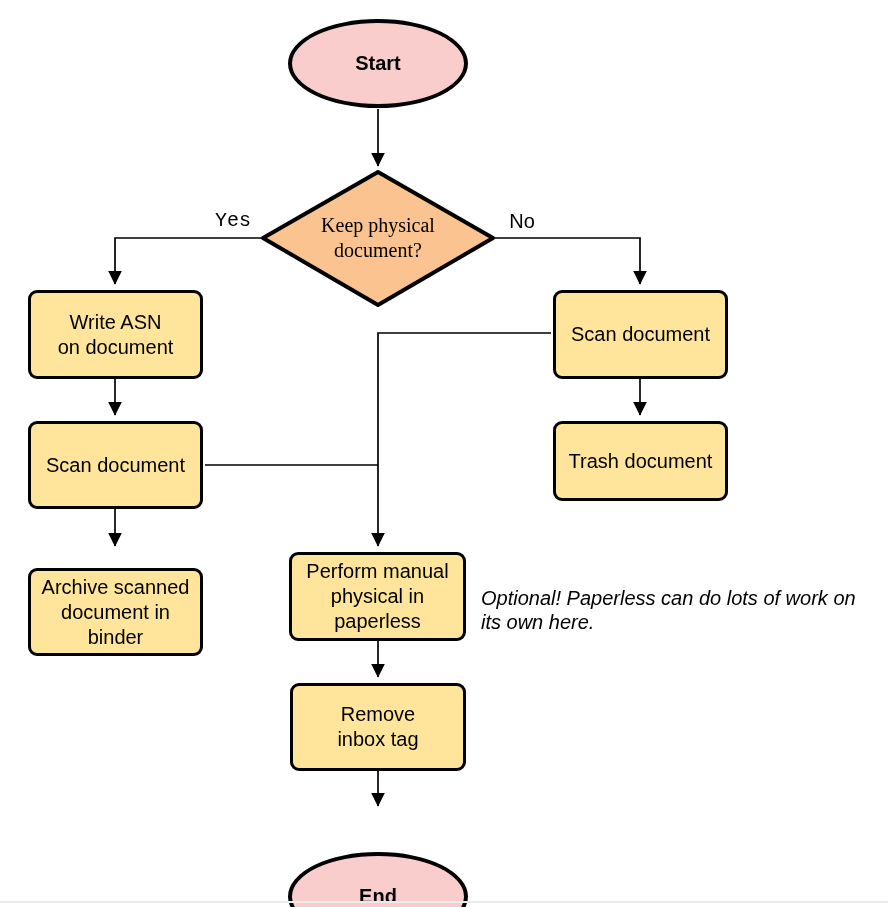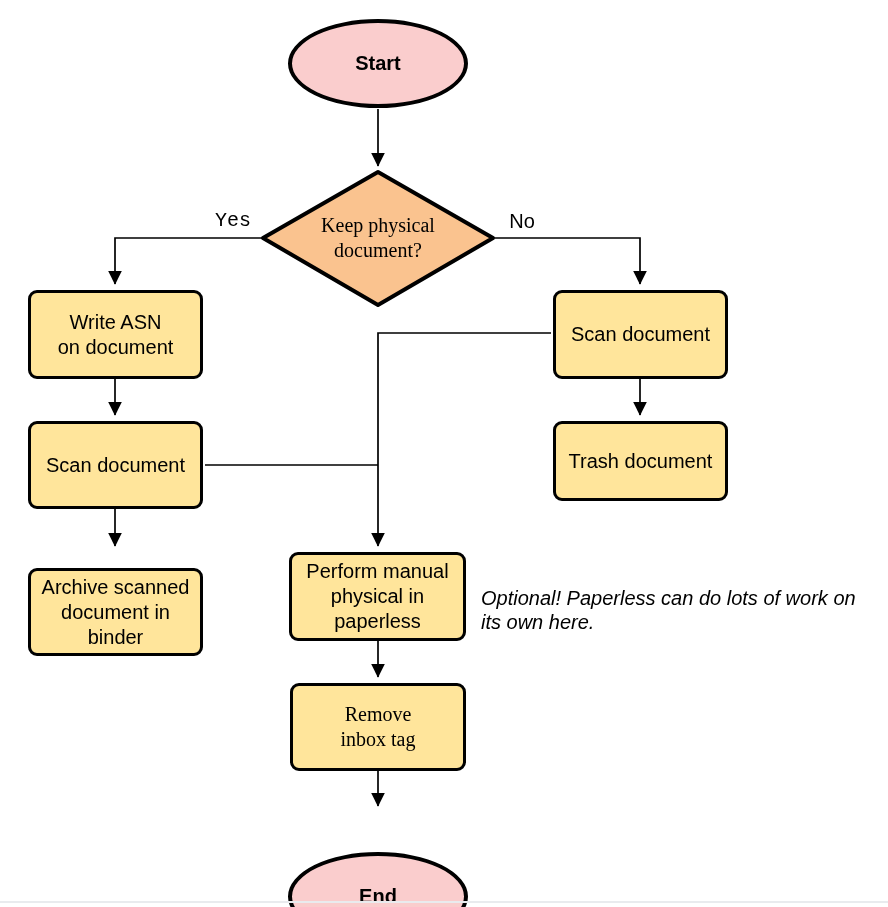--- a/index.html
+++ b/index.html
@@ -125,21 +125,21 @@
 binder</div>
 
   <div class="node process" style="left:553px; top:290px; width:175px; height:89px;">Scan document</div>
 
   <div class="node process" style="left:553px; top:421px; width:175px; height:80px;">Trash document</div>
 
   <div class="node process" style="left:289px; top:552px; width:177px; height:89px;">Perform manual
 physical in
 paperless</div>
 
-  <div class="node process" style="left:290px; top:683px; width:176px; height:88px;font-family:Liberation Serif, serif;">Remove
+  <div class="node process" style="left:290px; top:683px; width:176px; height:88px;">Remove
 inbox tag</div>
 
   <div class="edge-label" style="left:208px; top:210px; width:50px;font-family:Liberation Mono, monospace;">Yes</div>
 
   <div class="edge-label" style="left:498px; top:210px; width:48px;">No</div>
 
   <div class="note">Optional! Paperless can do lots of work on
 its own here.</div>
 
   <div class="page-bottom-border"></div>

